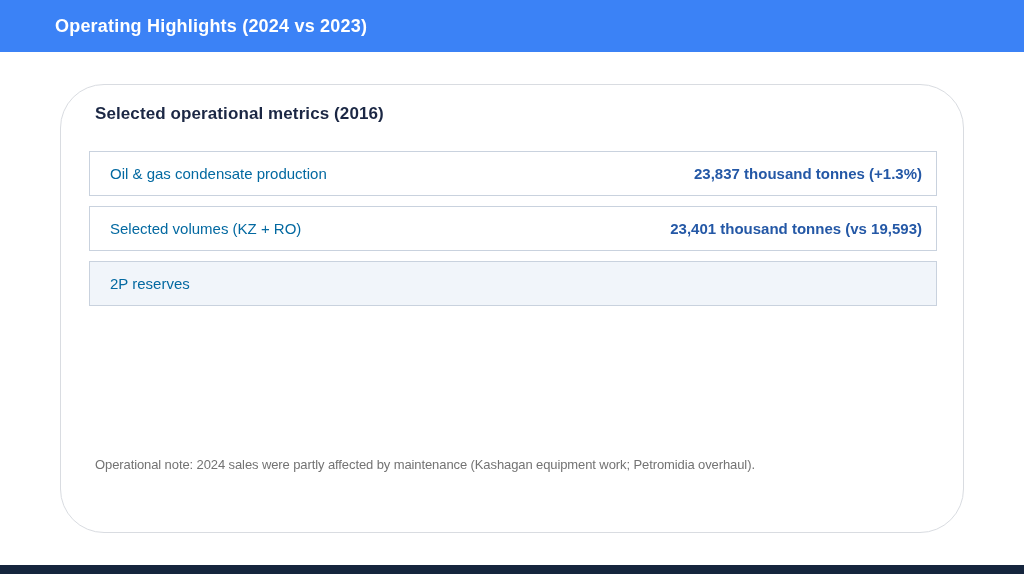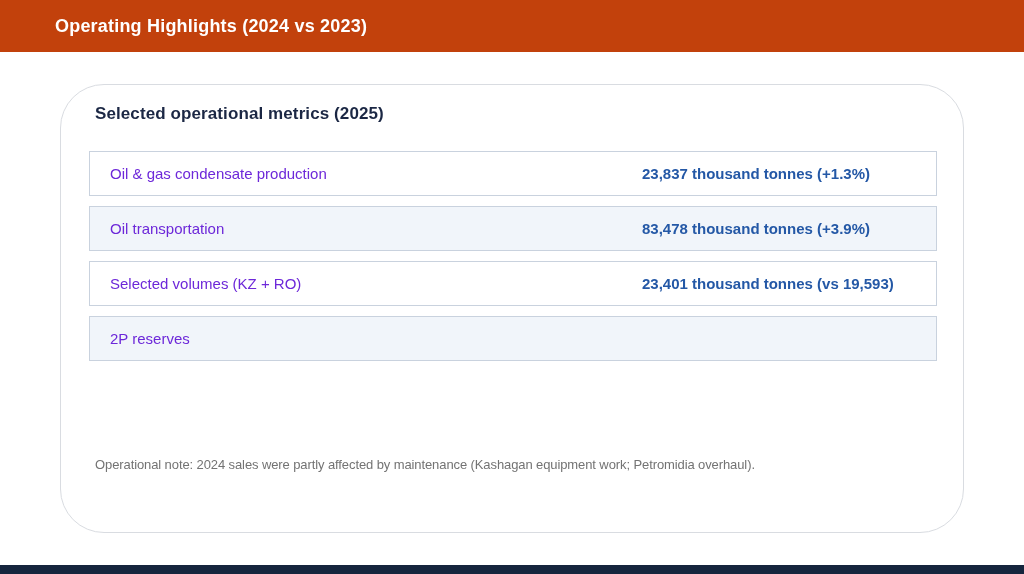--- a/index.html
+++ b/index.html
@@ -6,21 +6,21 @@
   html, body {
     width: 1024px; height: 574px;
     overflow: hidden;
     background: #ffffff;
     font-family: "Liberation Sans", sans-serif;
   }
   .slide { position: relative; width: 1024px; height: 574px; background: #ffffff; }
 
   .top-bar {
     position: absolute; left: 0; top: 0; width: 1024px; height: 52px;
-    background: #c2410c;
+    background: #3b82f6;
     display: flex; align-items: center;
     padding-left: 55px;
   }
   .top-bar .title {
     color: #ffffff; font-size: 18px; font-weight: bold;
     letter-spacing: 0.2px;
   }
 
   .card {
     position: absolute; left: 60px; top: 84px;
@@ -44,27 +44,28 @@
     display: flex; align-items: center;
     min-height: 45px;
     border: 1px solid #c9d2de;
     background: #ffffff;
     padding: 5px 0;
   }
   .metric-row.alt { background: #f1f5fa; }
   .metric-label {
     flex: 1;
     padding-left: 20px;
-    font-size: 15px; color: #6d28d9;
+    font-size: 15px; color: #0369a1;
   }
   .metric-value {
     width: 294px;
     padding-right: 14px;
     font-size: 15px; font-weight: bold; color: #2458a6;
     line-height: 1.4;
+    text-align: right;
   }
 
   .note {
     position: absolute; left: 34px; top: 372px;
     font-size: 13px; color: #737373;
     letter-spacing: -0.1px;
   }
 
   .bottom-bar {
     position: absolute; left: 0; bottom: 0; width: 1024px; height: 9px;
@@ -74,33 +75,29 @@
 </head>
 <body>
 
 <div class="slide">
 
   <div class="top-bar">
     <div class="title">Operating Highlights (2024 vs 2023)</div>
   </div>
 
   <div class="card">
-    <div class="card-title">Selected operational metrics (2025)</div>
+    <div class="card-title">Selected operational metrics (2016)</div>
 
     <div class="metrics-table">
 
       <div class="metric-row">
         <div class="metric-label">Oil &amp; gas condensate production</div>
         <div class="metric-value">23,837 thousand tonnes (+1.3%)</div>
       </div>
 
-      <div class="metric-row alt">
-        <div class="metric-label">Oil transportation</div>
-        <div class="metric-value">83,478 thousand tonnes (+3.9%)</div>
-      </div>
 
       <div class="metric-row">
         <div class="metric-label">Selected volumes (KZ + RO)</div>
         <div class="metric-value">23,401 thousand tonnes (vs 19,593)</div>
       </div>
 
       <div class="metric-row alt">
         <div class="metric-label">2P reserves</div>
       </div>
 

